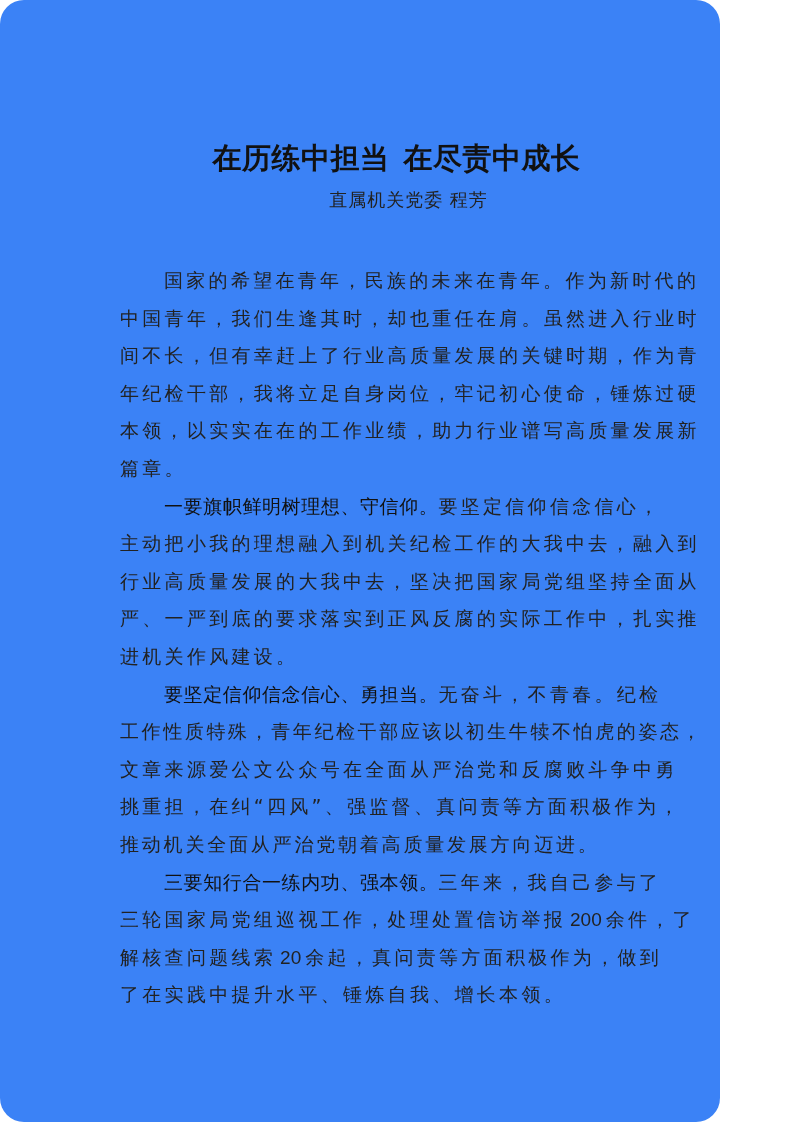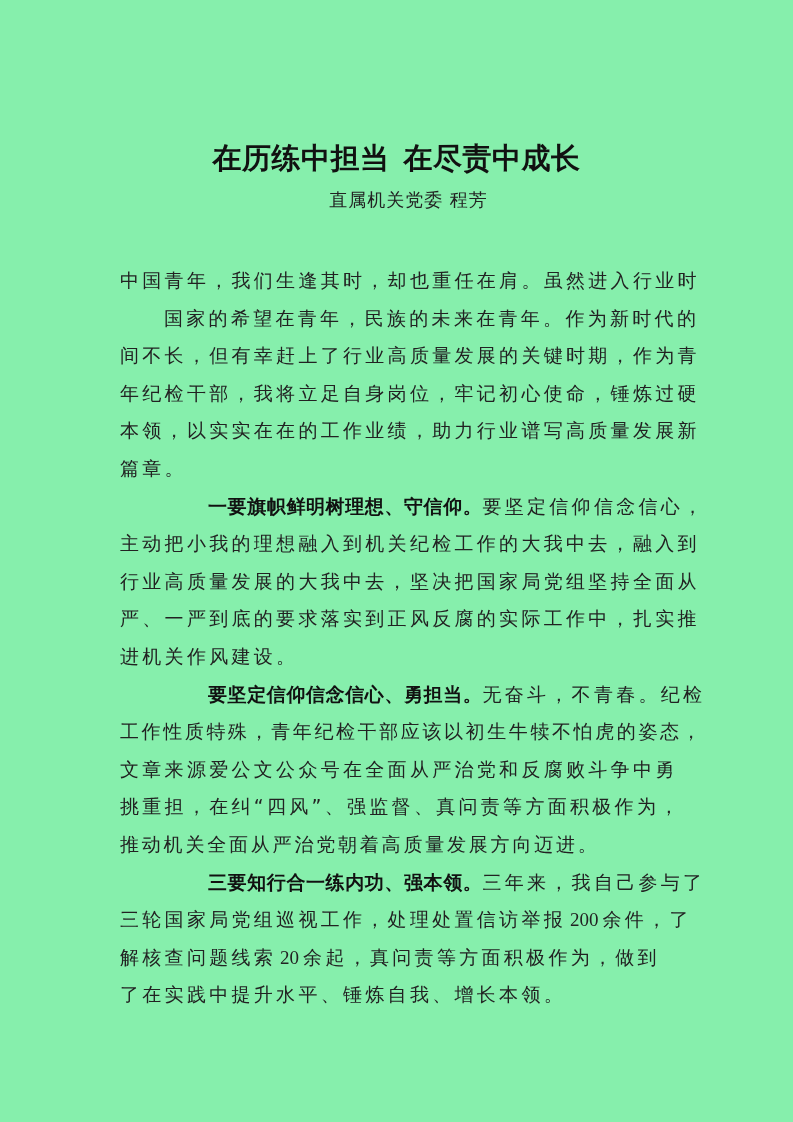--- a/index.html
+++ b/index.html
@@ -12,23 +12,24 @@
       height: 1122px;
       position: relative;
       overflow: hidden;
       color: #111111;
       font-family: "DejaVu Serif", "Liberation Serif", serif;
     }
     .page {
       position: absolute;
       left: 0;
       top: 0;
-      width: 793px;
+      width: 720px;
       height: 1122px;
-      background: #86efac;
+      background: #3b82f6;
+      border-radius: 24px;
     }
     .title {
       position: absolute;
       left: 0;
       width: 793px;
       top: 138px;
       text-align: center;
       font-family: "DejaVu Sans", "Liberation Sans", sans-serif;
       font-weight: bold;
       font-size: 29px;
@@ -66,47 +67,46 @@
       white-space: nowrap;
       letter-spacing: 3.3px;
       font-family: "DejaVu Sans", "Liberation Sans", sans-serif;
       font-weight: normal;
       color: #222222;
     }
     .line.indent {
       padding-left: 44px;
     }
     .lead {
-      font-weight: bold;
+      font-weight: normal;
       letter-spacing: 0.6px;
       color: #111111;
-      margin-left: 44px;
     }
     .num {
-      font-family: Liberation Serif, serif;
+      font-family: Liberation Sans, sans-serif;
       letter-spacing: 0;
       padding: 0 4px;
     }
   </style>
 </head>
 <body>
 
 <div class="page">
 
   <div class="title">
     <span>在历练中担当</span><span class="gap"></span><span>在尽责中成长</span>
   </div>
 
   <div class="byline">直属机关党委 程芳</div>
 
   <div class="body">
 
     <div>
+      <div class="line indent">国家的希望在青年，民族的未来在青年。作为新时代的</div>
       <div class="line">中国青年，我们生逢其时，却也重任在肩。虽然进入行业时</div>
-      <div class="line indent">国家的希望在青年，民族的未来在青年。作为新时代的</div>
       <div class="line">间不长，但有幸赶上了行业高质量发展的关键时期，作为青</div>
       <div class="line">年纪检干部，我将立足自身岗位，牢记初心使命，锤炼过硬</div>
       <div class="line">本领，以实实在在的工作业绩，助力行业谱写高质量发展新</div>
       <div class="line">篇章。</div>
     </div>
 
     <div>
       <div class="line indent"><span class="lead">一要旗帜鲜明树理想、守信仰。</span><span>要坚定信仰信念信心，</span></div>
       <div class="line">主动把小我的理想融入到机关纪检工作的大我中去，融入到</div>
       <div class="line">行业高质量发展的大我中去，坚决把国家局党组坚持全面从</div>

